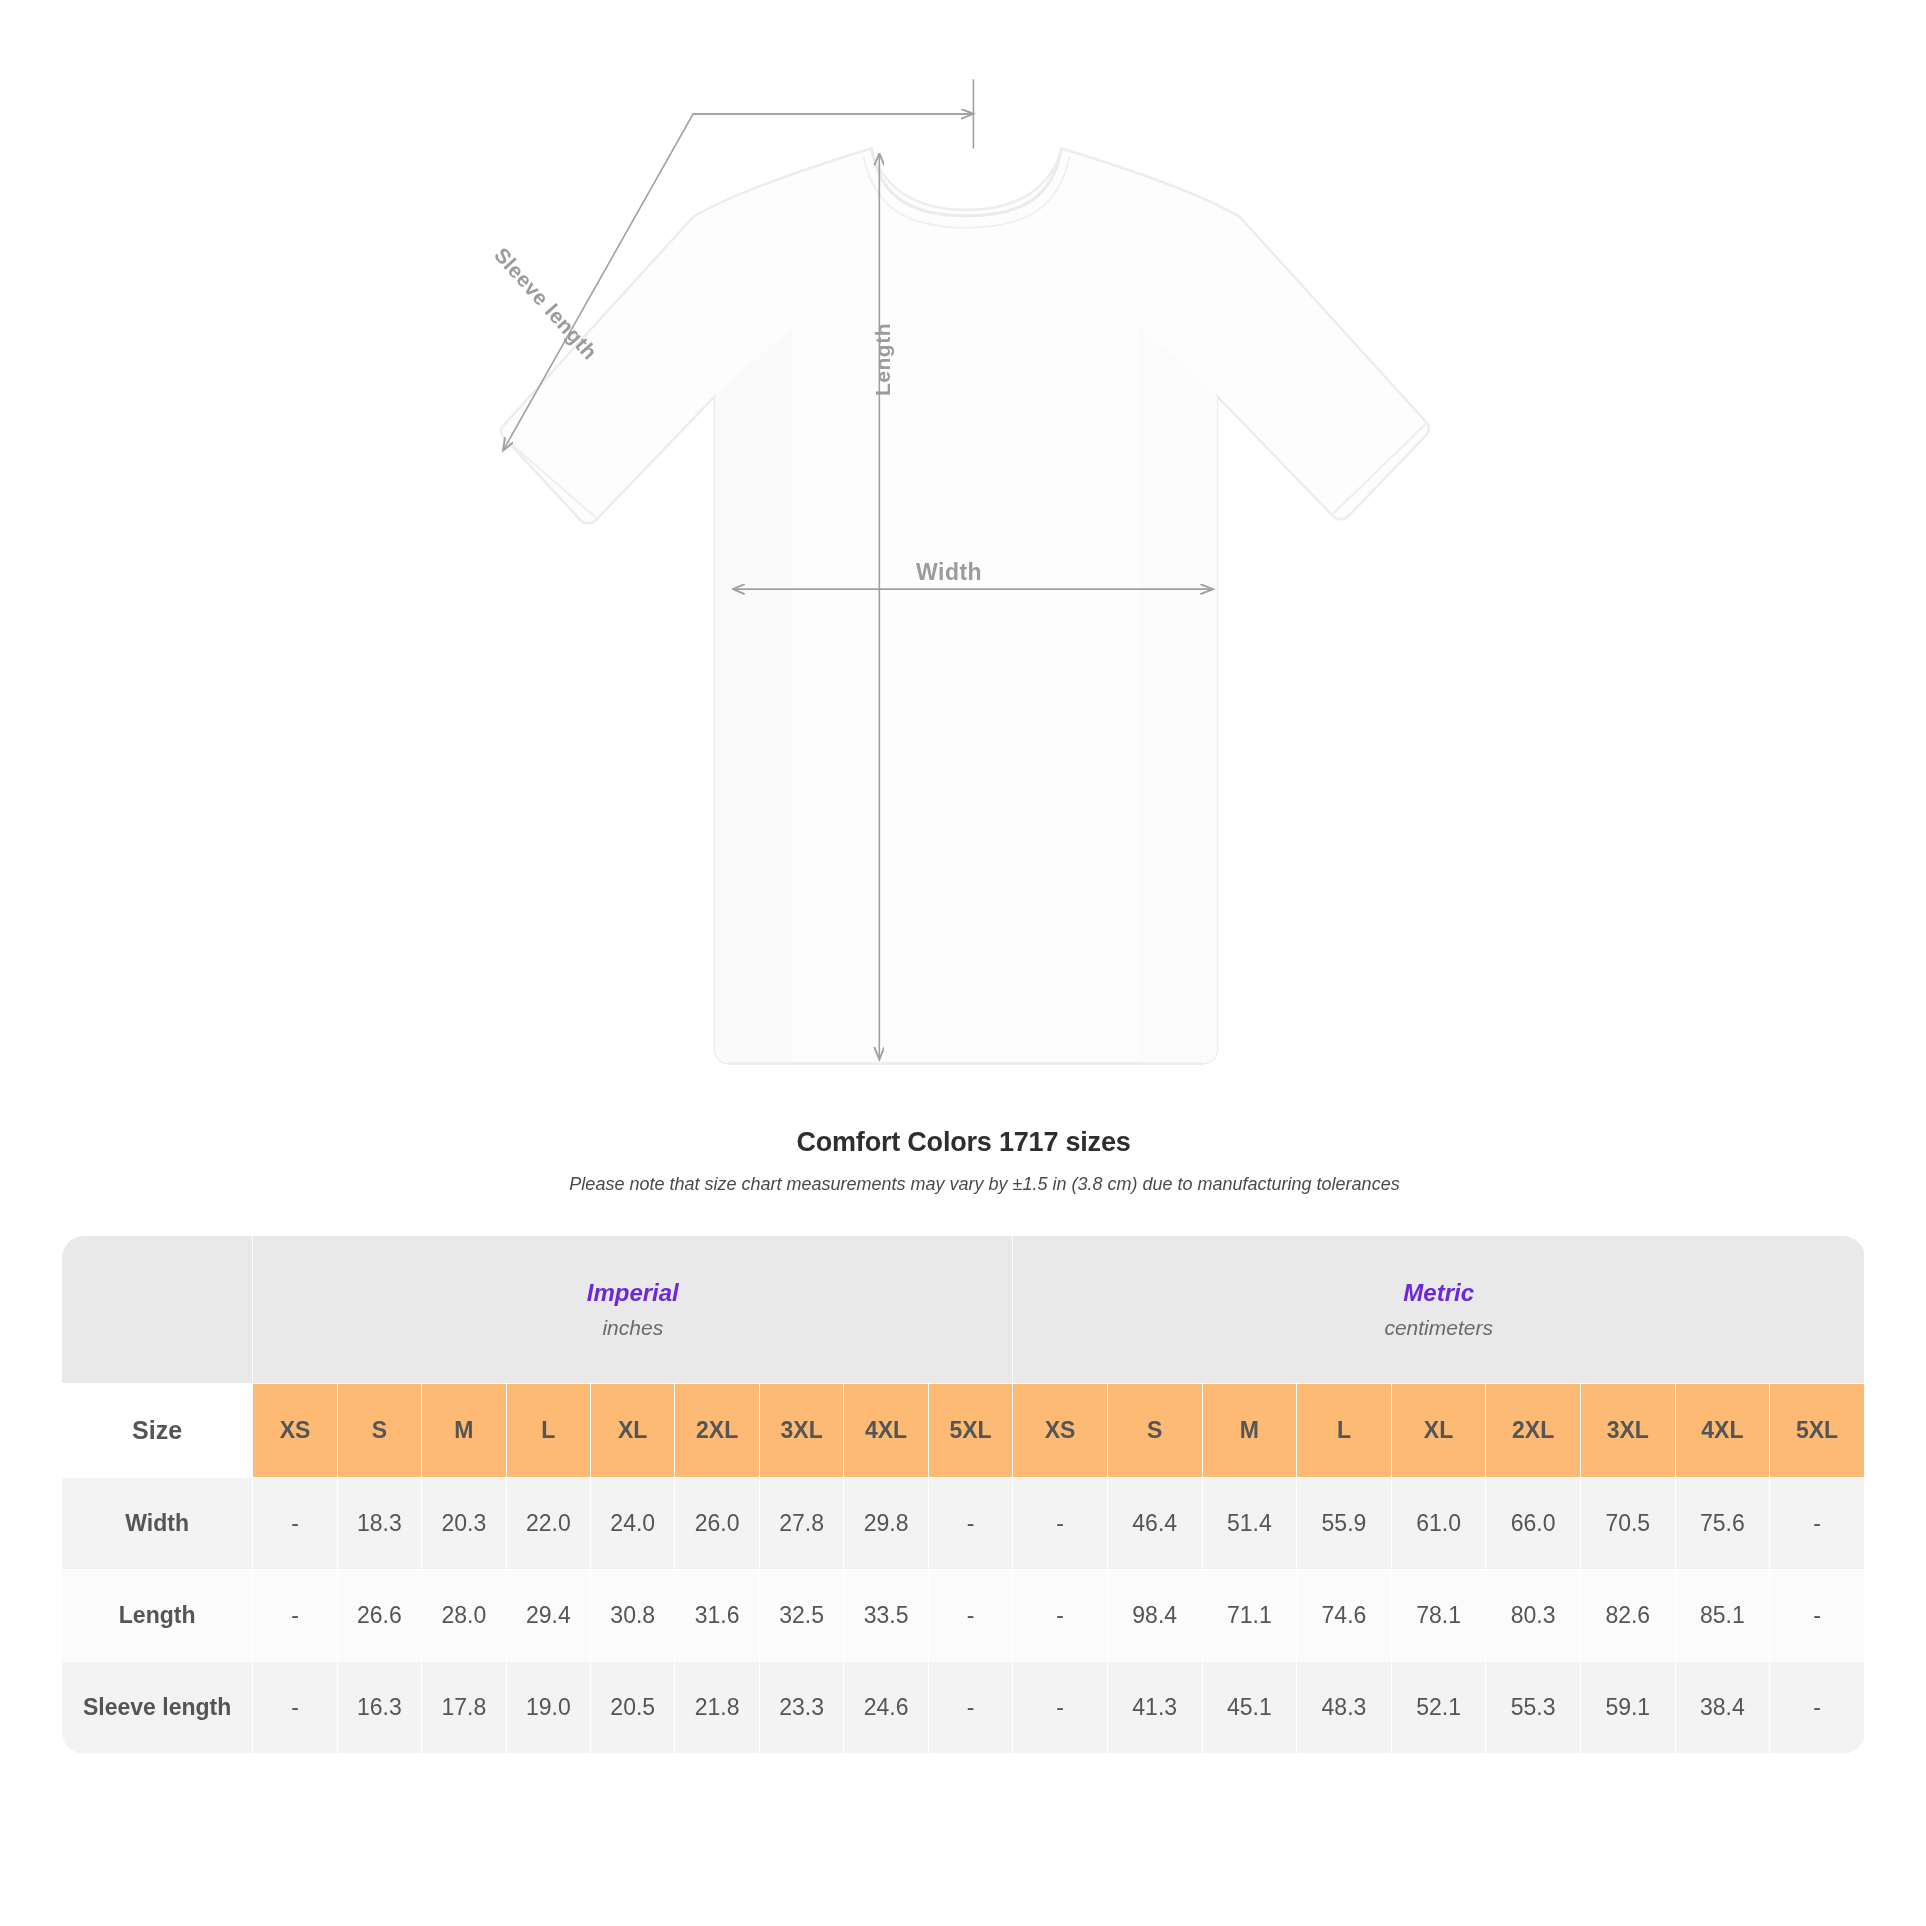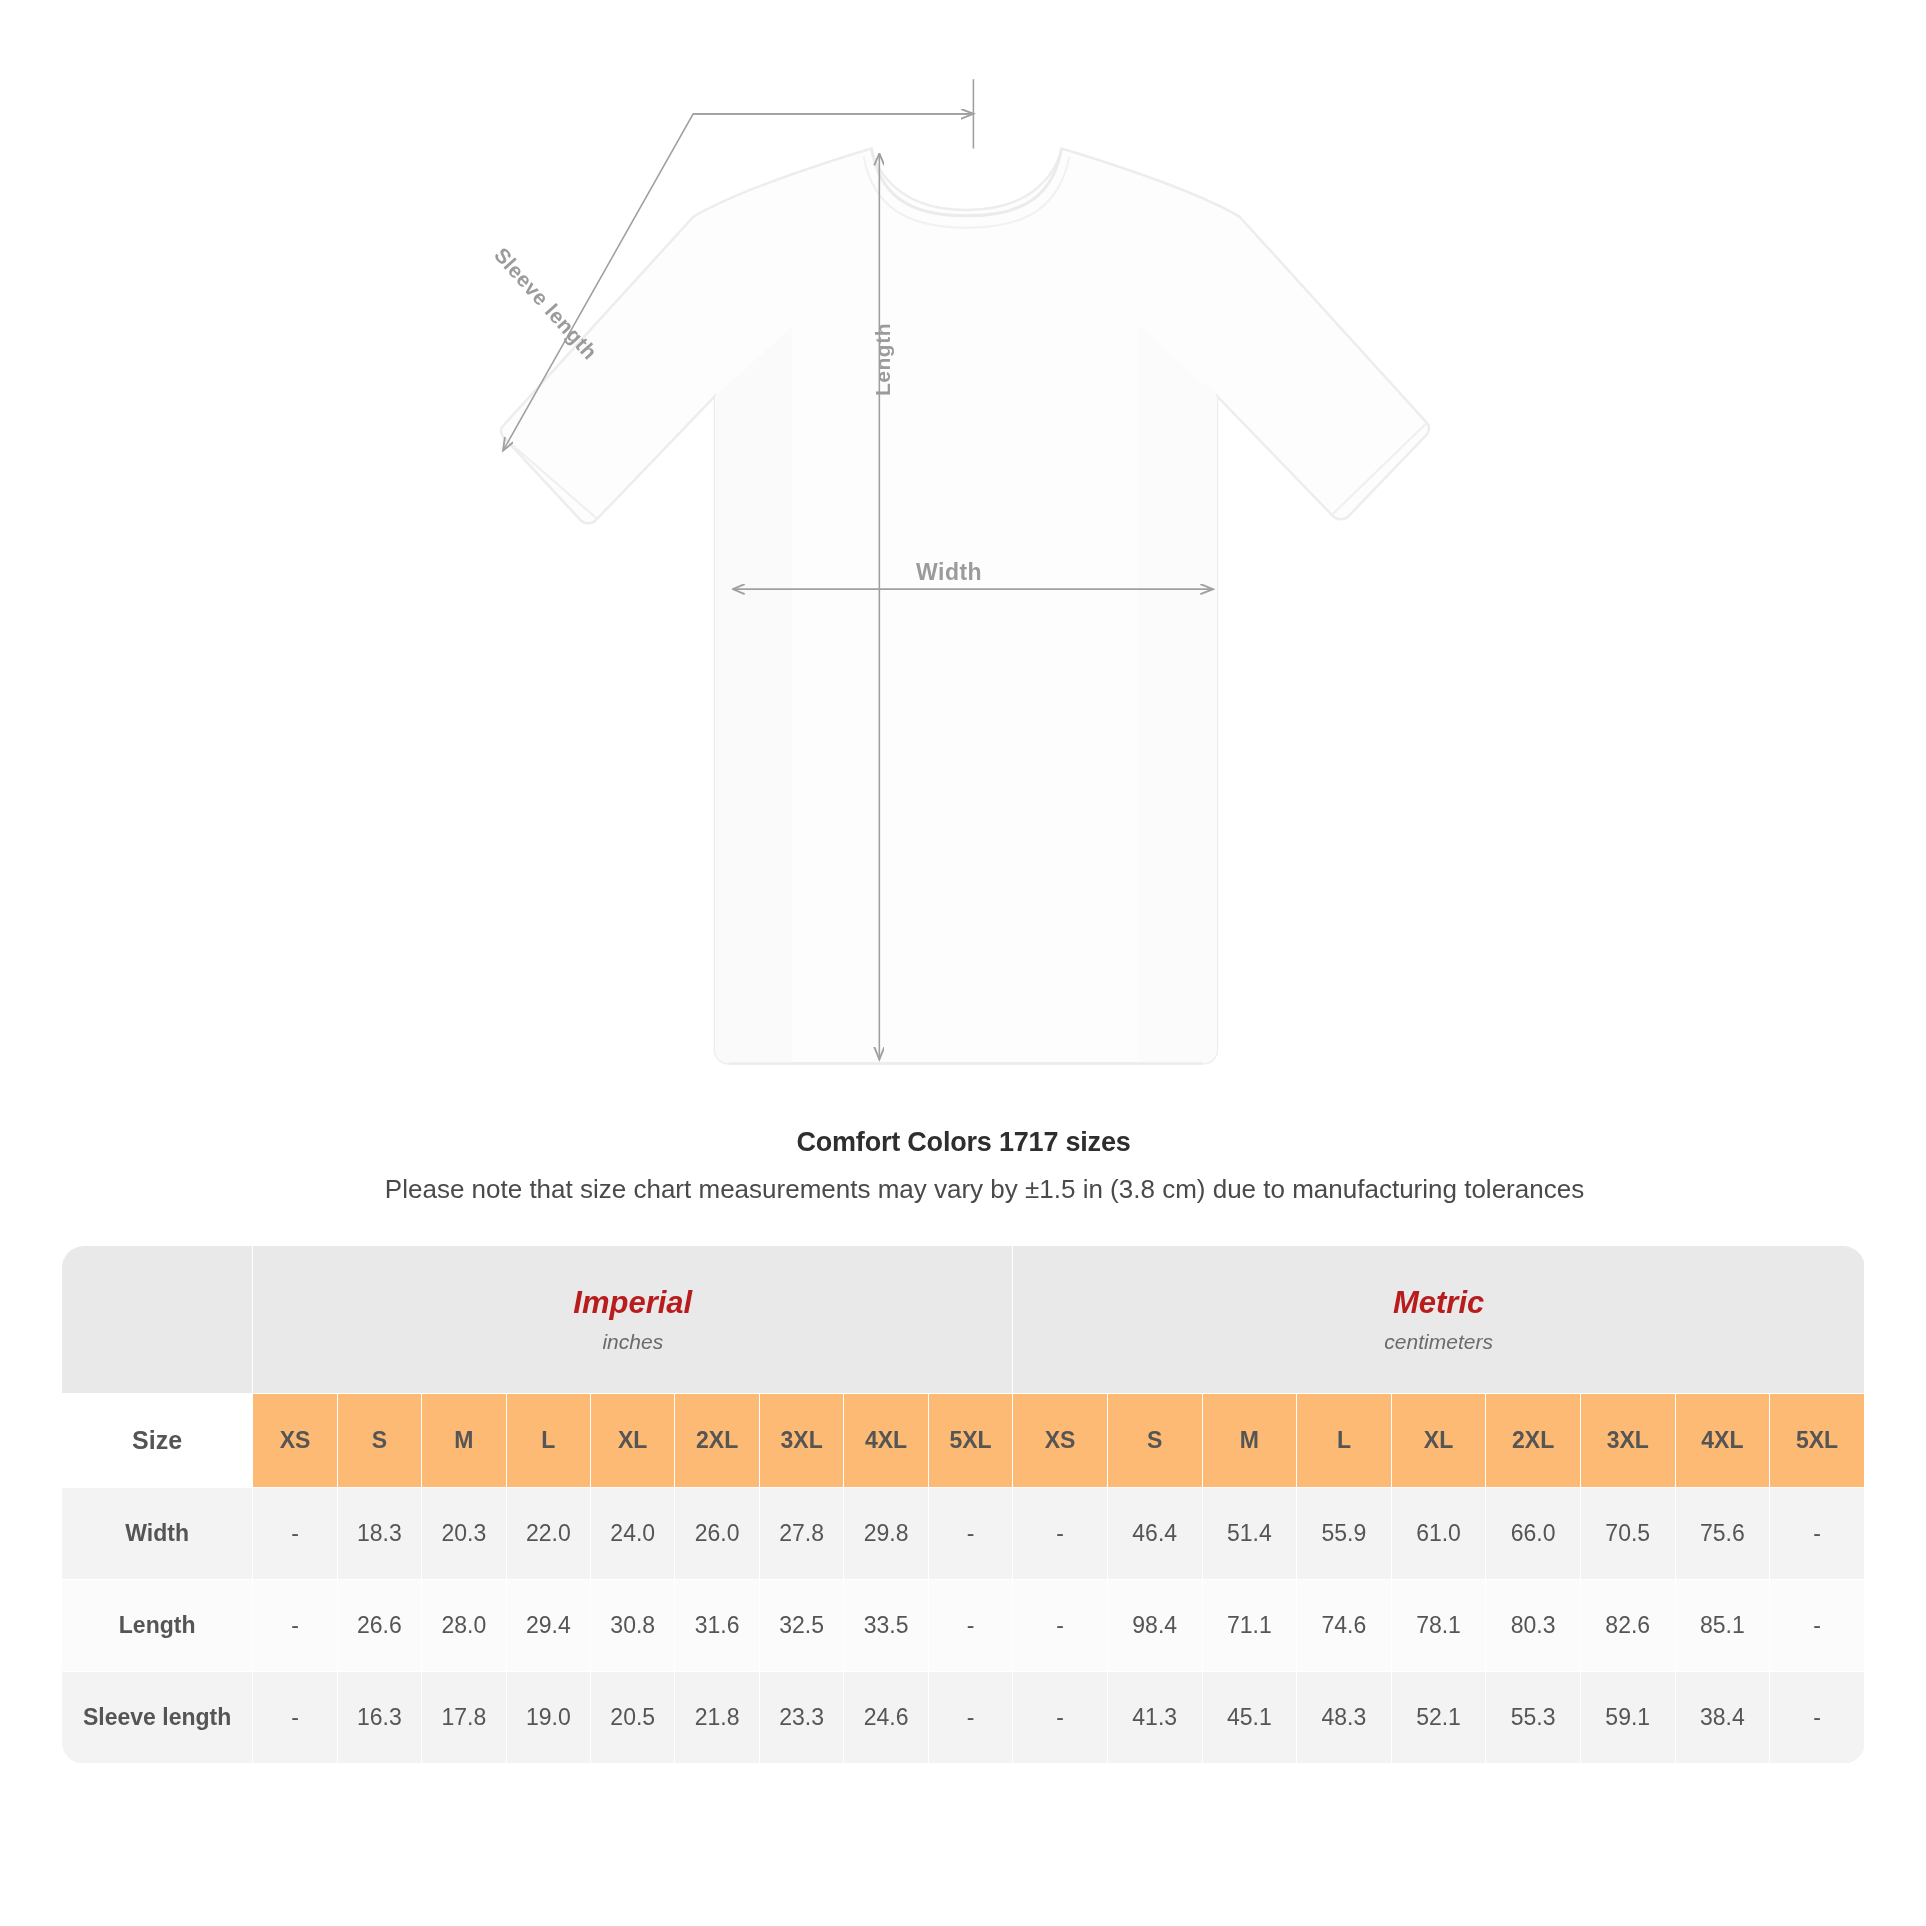--- a/index.html
+++ b/index.html
@@ -57,21 +57,22 @@
     text-align: center;
     margin-top: 18px;
   }
   .chart-title {
     font-size: 27px;
     font-weight: bold;
     color: #2e2e2e;
     letter-spacing: -0.2px;
   }
   .chart-note {
-    font-size: 26px;
+    font-size: 18px;
+    font-style: italic;
     color: #4a4a4a;
     margin-top: 16px;
     padding-left: 42px;
   }
 
   
   .table-wrap {
     margin: 40px 61px 0 61px;
   }
   table.size-table {
@@ -89,24 +90,24 @@
   .unit-row td {
     background: #e9e9e9;
     height: 147px;
     vertical-align: middle;
   }
   .unit-row td.blank-left {
     border-top-left-radius: 22px;
     border-bottom-left-radius: 0;
   }
   .unit-name {
-    font-size: 31px;
+    font-size: 24px;
     font-style: italic;
     font-weight: bold;
-    color: #b91c1c;
+    color: #6d28d9;
     display: block;
   }
   .unit-sub {
     font-size: 21px;
     font-style: italic;
     color: #6b6b6b;
     display: block;
     margin-top: 9px;
   }
   .header-row td {

